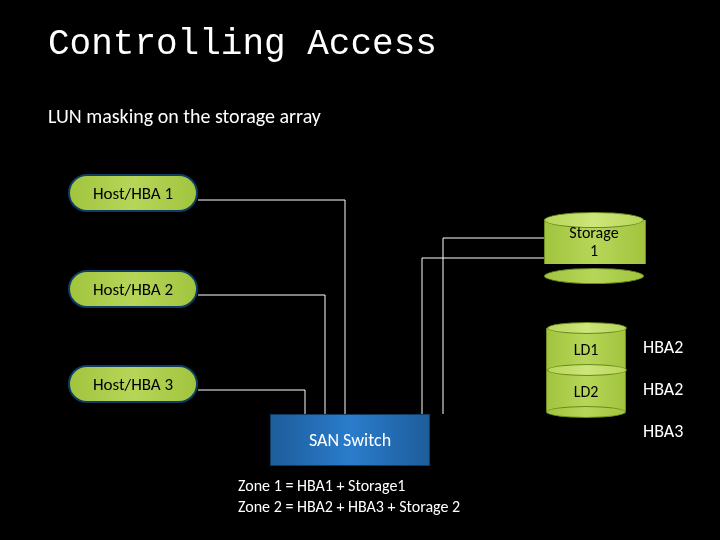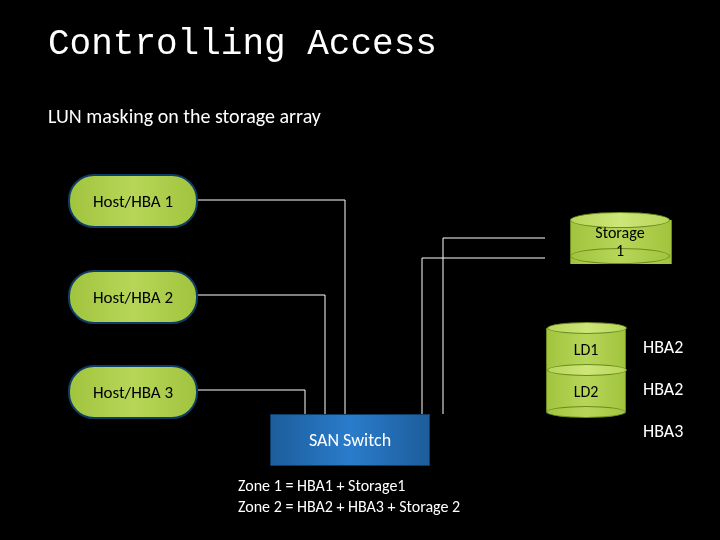--- a/index.html
+++ b/index.html
@@ -27,37 +27,36 @@
     font-size: 20px;
     position: absolute;
     top: 96px;
     left: 48px;
     color: #fff;
     margin-top: 8px;
   }
   .host {
     position: absolute;
     width: 130px;
-    height: 54px;
+    height: 38px;
     border-radius: 26px;
     background: linear-gradient(to right, #a1c43e 0%, #b7d659 50%, #a1c43e 100%);
     border: 2px solid #0d3d66;
     display: flex;
     align-items: center;
     justify-content: center;
     font-family: "Calibri", sans-serif;
     font-size: 17px;
     color: #000;
     box-sizing: border-box;
   }
   .storage {
     position: absolute;
     width: 100px;
-    height: 52px;
-    margin-left: 26px;
+    height: 72px;
   }
   .storage .cyl-body {
     position: absolute;
     top: 8px;
     left: 0;
     width: 100px;
     height: 44px;
     background: linear-gradient(to right, #a1c43e 0%, #b7d659 50%, #a1c43e 100%);
     border-left: 1px solid #6b8a1f;
     border-right: 1px solid #6b8a1f;

